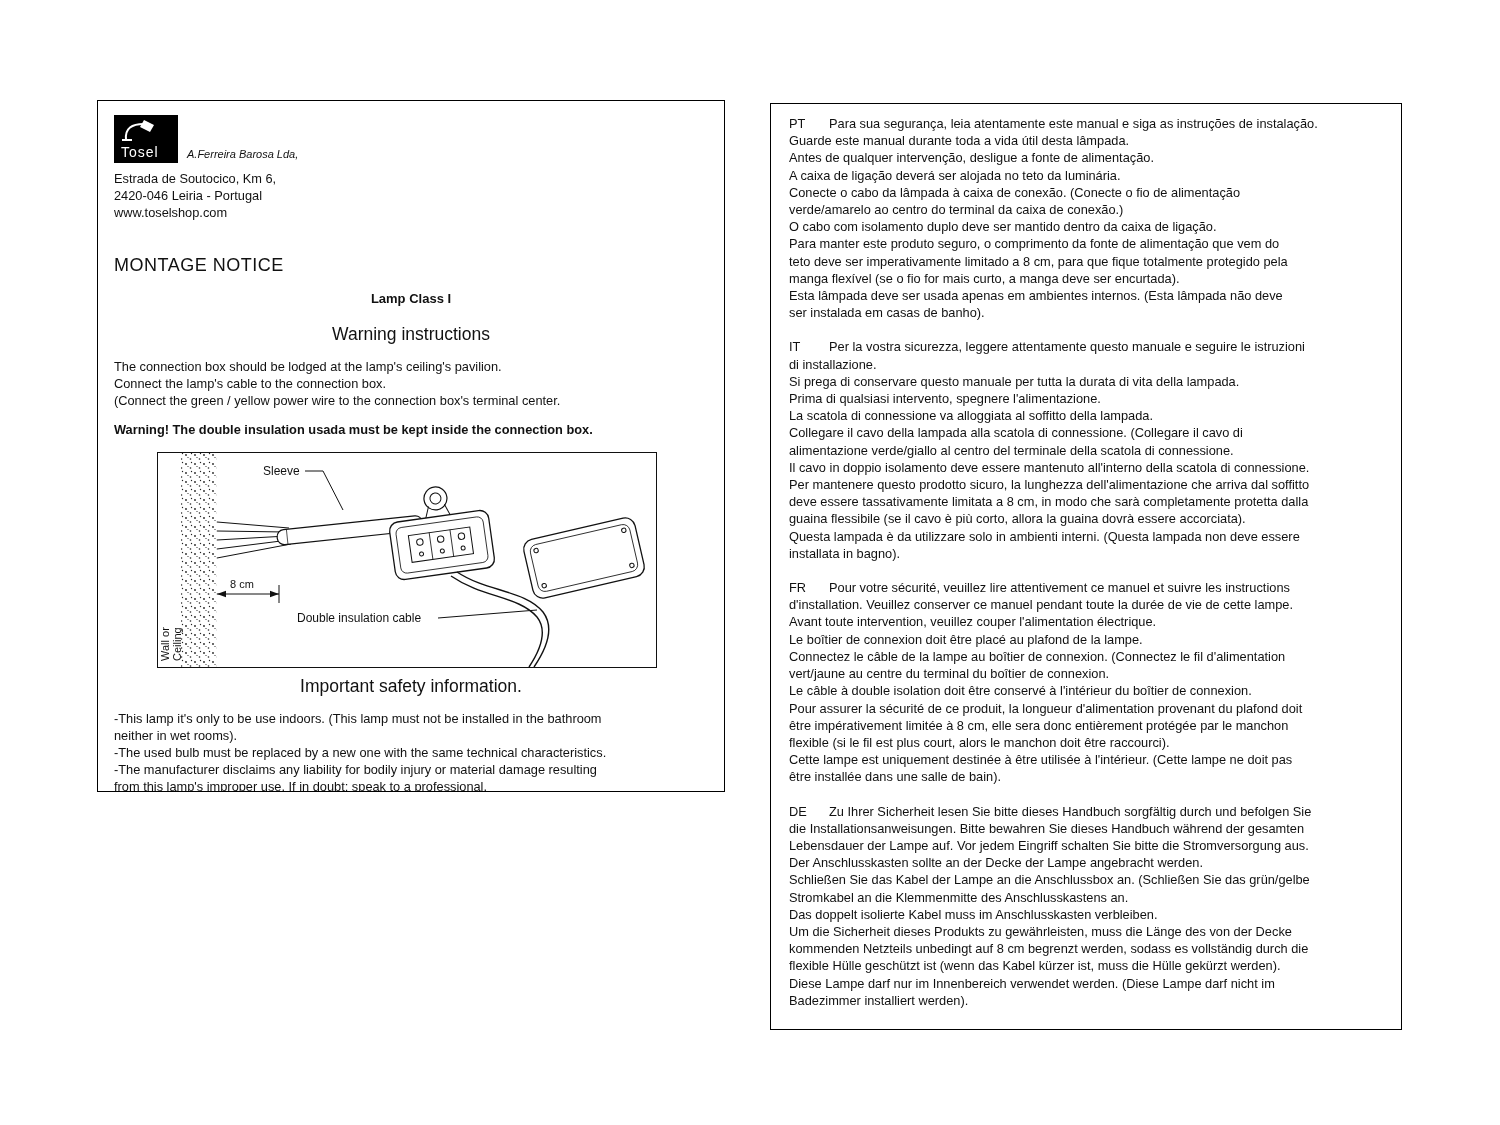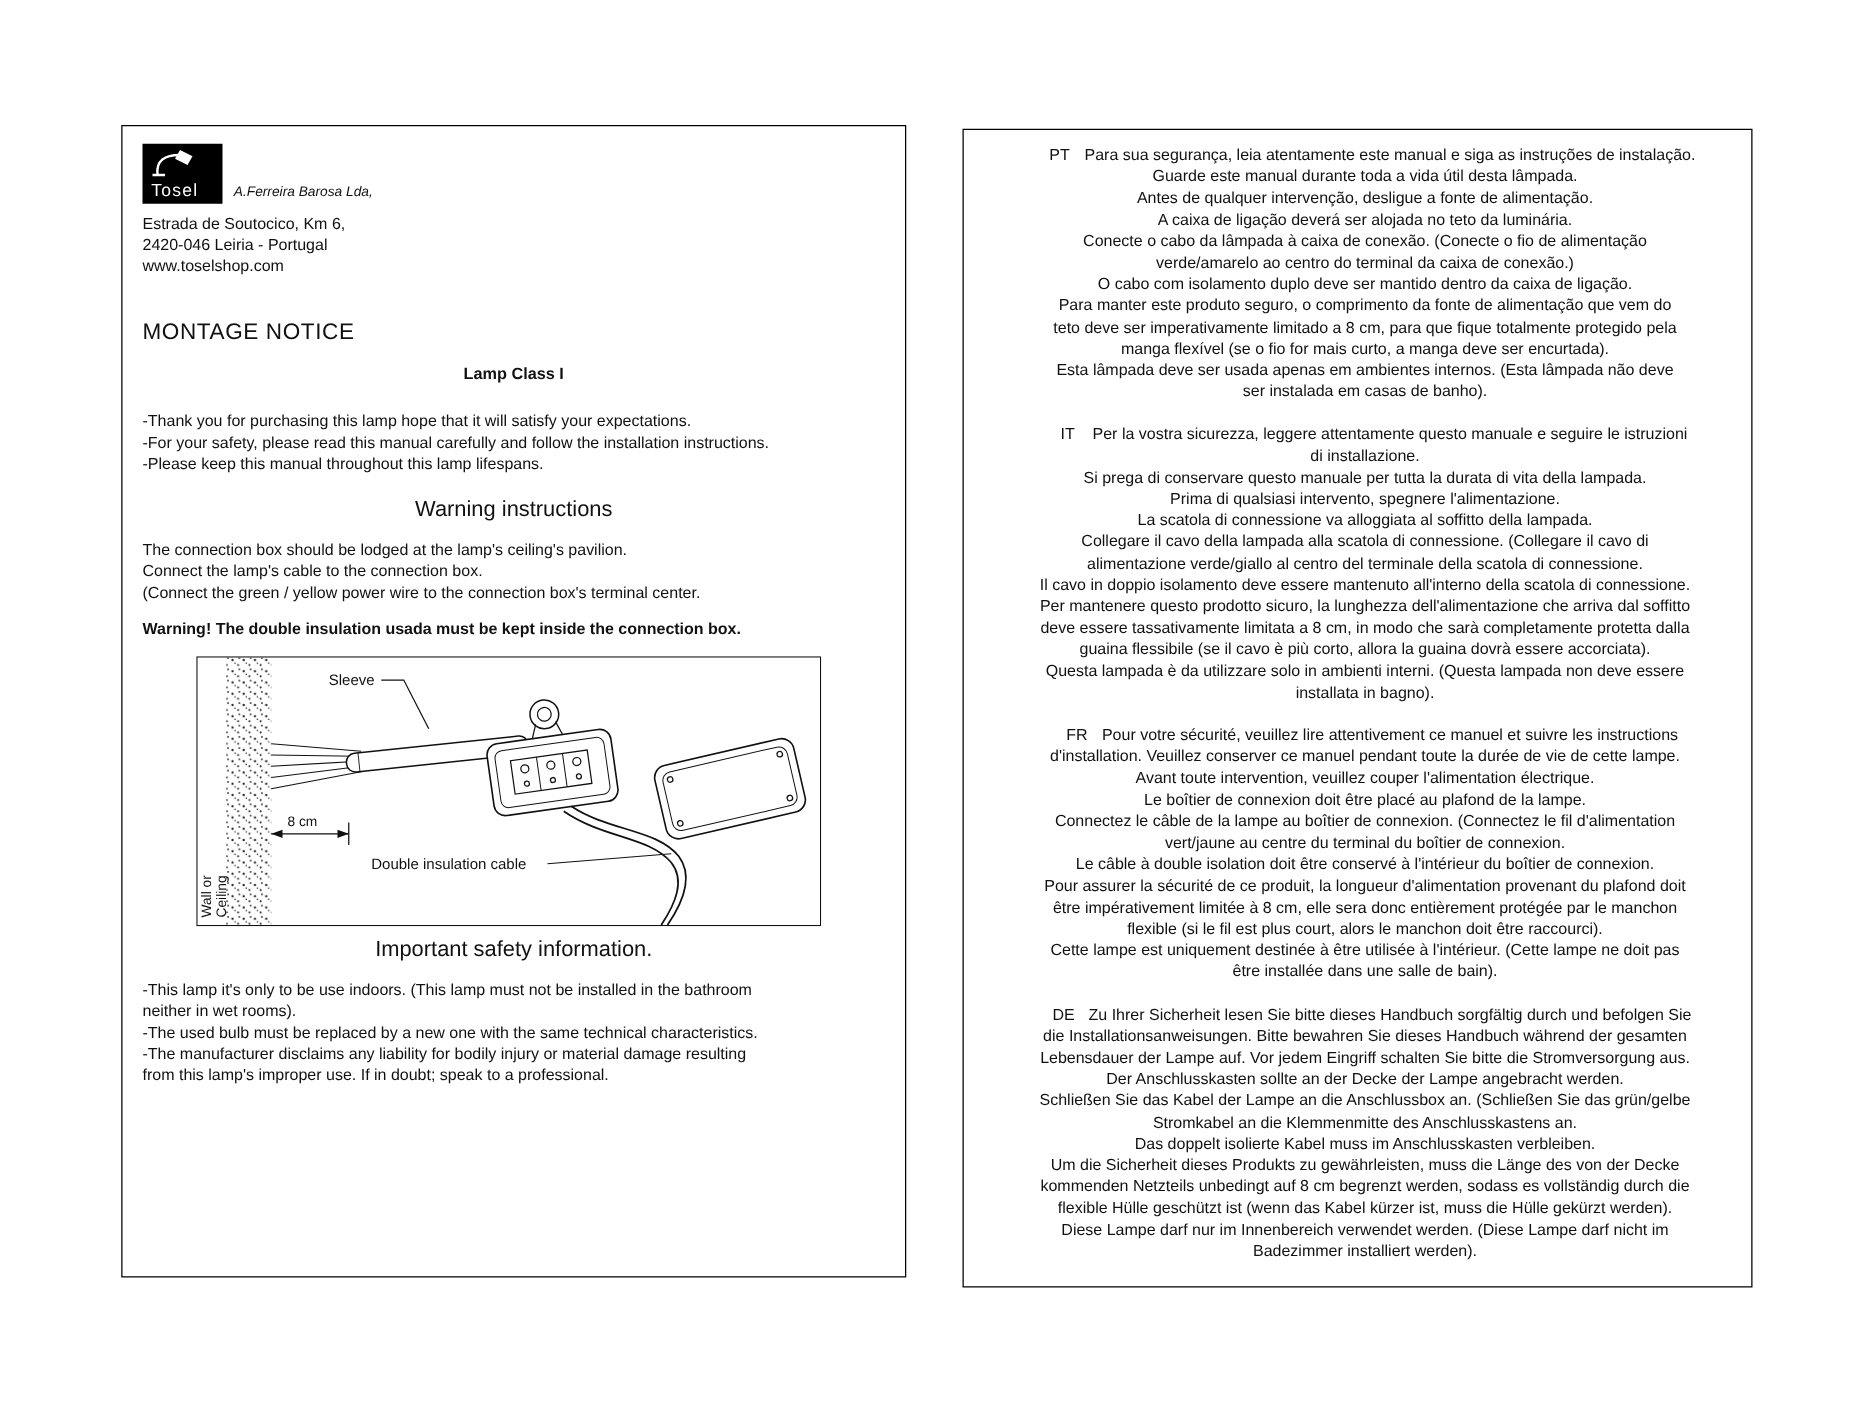--- a/index.html
+++ b/index.html
@@ -1,40 +1,40 @@
 <!DOCTYPE html>
 <html><head>
 <meta charset="utf-8">
 <style>
   html,body{margin:0;padding:0;}
   body{
     width:1500px;height:1125px;position:relative;background:#ffffff;
     font-family:"Liberation Sans","DejaVu Sans",sans-serif;color:#111;
   }
   .page-box{position:absolute;border:1px solid #000;background:#fff;box-sizing:border-box;overflow:hidden;}
-  #left-page{left:97px;top:100px;width:628px;height:922px;padding:14px 16px;}
+  #left-page{left:97px;top:100px;width:628px;height:692px;padding:14px 16px;}
   #right-page{left:770px;top:103px;width:632px;height:927px;padding:11px 6px 10px 18px;
     font-size:12.8px;line-height:17.2px;}
   .body-text{font-size:12.8px;line-height:17px;white-space:pre-line;margin:0;}
   .brand-row{display:flex;align-items:flex-end;}
   .logo{width:64px;height:48px;background:#000;color:#fff;position:relative;flex:0 0 auto;}
   .logo-lamp{position:absolute;left:6px;top:3px;width:44px;height:24px;}
   .logo-text{position:absolute;left:7px;bottom:3px;font-size:14px;letter-spacing:1px;color:#fff;}
   .company{margin-left:9px;margin-bottom:3px;font-size:11px;font-style:italic;}
   .address{margin-top:7px;font-size:12.8px;line-height:17px;white-space:pre-line;}
   .title{ text-align:left;font-size:18px;font-weight:400;margin:34px 0 0 0;letter-spacing:0.5px;}
   .subtitle{text-align:center;font-size:13px;font-weight:700;margin:15px 0 0 0;}
   .intro{margin-top:22px;}
   .section-heading{text-align:center;font-size:17.5px;font-weight:400;margin:18px 0 0 0;}
   .warning{font-size:12.8px;font-weight:700;margin:13px 0 0 0;}
   .step{margin-top:13px;}
   .diagram-wrap{margin:15px 0 0 43px;width:500px;height:216px;}
   .safety-heading{text-align:center;font-size:17.5px;font-weight:400;margin:8px 0 0 0;}
   .safety-text{margin-top:13px;}
-  .lang-block{margin:0 0 17px 0;white-space:pre-line;text-align:center;}
+  .lang-block{margin:0 0 17px 0;white-space:pre-line;}
   .lang-code{display:inline-block;width:40px;white-space:normal;font-weight:400;}
   svg text{font-family:"Liberation Sans","DejaVu Sans",sans-serif;fill:#111;}
 </style>
 </head>
 <body>
 
 <div id="left-page" class="page-box">
 
   <div class="brand-row">
     <div class="logo">
@@ -47,23 +47,20 @@
     </div>
     <span class="company">A.Ferreira Barosa Lda,</span>
   </div>
   <div class="address">Estrada de Soutocico, Km 6,
 2420-046 Leiria - Portugal
 www.toselshop.com</div>
 
   <h1 class="title">MONTAGE NOTICE</h1>
   <div class="subtitle">Lamp Class I</div>
 
-  <p class="body-text intro">-Thank you for purchasing this lamp hope that it will satisfy your expectations.
--For your safety, please read this manual carefully and follow the installation instructions.
--Please keep this manual throughout this lamp lifespans.</p>
 
   <h2 class="section-heading">Warning instructions</h2>
 
 
   <p class="body-text step">The connection box should be lodged at the lamp's ceiling's pavilion.
 Connect the lamp's cable to the connection box.
 (Connect the green / yellow power wire to the connection box's terminal center.</p>
 
   <p class="warning">Warning! The double insulation usada must be kept inside the connection box.</p>
 

